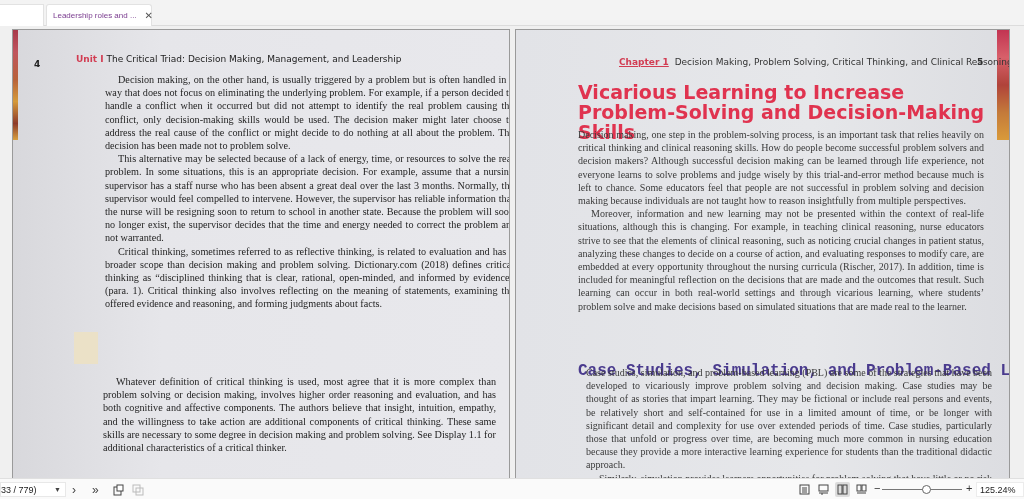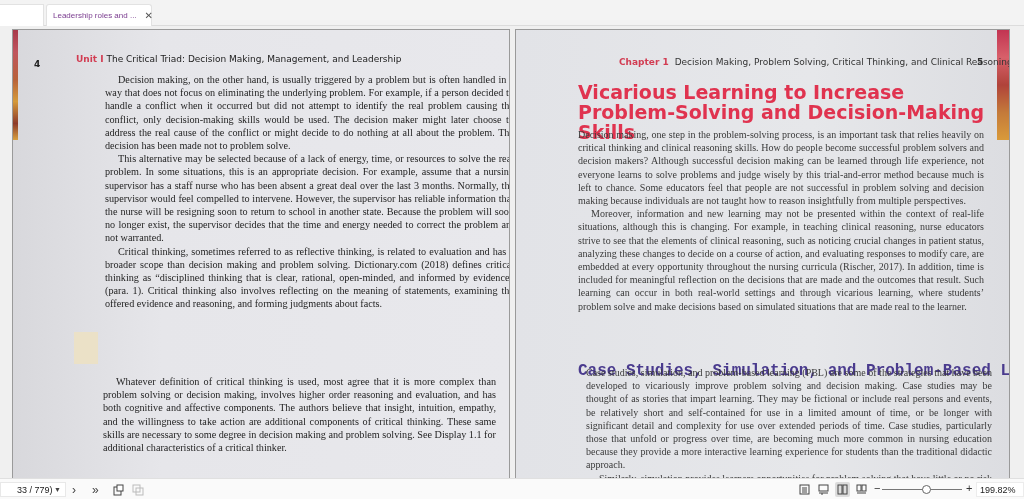--- a/index.html
+++ b/index.html
@@ -32,34 +32,34 @@
   .pl-body { position: absolute; left: 92px; top: 43px; width: 409px; font-size: 10.2px; line-height: 13.2px; color: #1e1e1e; text-align: justify; }
   .pl-body p { text-indent: 13px; }
   .callout { position: absolute; left: 61px; top: 302px; width: 360px; height: 32px; }
   .callout-bar { position: absolute; left: 0; top: 0; width: 24px; height: 32px; background: #efe2bd; opacity: .75; }
   .callout-text { position: absolute; left: 26px; top: 4px; width: 340px; font-size: 8px; line-height: 12px; color: #d33f55; font-weight: bold; }
   .pl-body2 { position: absolute; left: 74px; top: 345px; width: 409px; font-size: 10.2px; line-height: 13.2px; color: #1e1e1e; text-align: justify; }
   .pl-body2 p { text-indent: 13px; margin-left: 16px; }
 
   
   .pr-header { position: absolute; left: 103px; top: 27px; font-size: 9px; color: #333; white-space: nowrap; }
-  .pr-header .chap { color: #d23c52; font-weight: bold; margin-right: 3px; }
+  .pr-header .chap { color: #d23c52; font-weight: bold; margin-right: 3px; text-decoration: underline; }
   .pr-num { position: absolute; left: 461px; top: 27px; font-size: 9px; font-weight: bold; color: #333; }
   .pr-title { position: absolute; left: 62px; top: 52px; width: 410px; font-size: 19px; line-height: 20px; font-weight: bold; color: #e0334f; }
   .pr-body { position: absolute; left: 62px; top: 98px; width: 406px; font-size: 10px; line-height: 13.2px; color: #3a3a3a; text-align: justify; }
   .pr-body p { text-indent: 13px; }
   .pr-body p.noindent { text-indent: 0; }
   .pr-sub { position: absolute; left: 62px; top: 332px; font-size: 16px; font-weight: bold; color: #4a3b8e; white-space: nowrap; font-family: Liberation Mono, monospace; }
   .pr-body2 { position: absolute; left: 70px; top: 336px; width: 406px; font-size: 10px; line-height: 13.2px; color: #3a3a3a; text-align: justify; }
   .pr-body2 p { text-indent: 13px; }
   .pr-body2 p.noindent { text-indent: 0; }
 
   
   .statusbar { position: absolute; left: 0; top: 478px; width: 1024px; height: 21px; background: #fafafa; border-top: 1px solid #e0e0e0; display: flex; align-items: center; font-size: 9px; color: #222; }
-  .page-box { position: absolute; left: 0; top: 3px; width: 66px; height: 15px; background: #fff; border: 1px solid #e8e8e8; display: flex; align-items: center; padding-left: 16px; font-size: 9px; }
+  .page-box { position: absolute; left: 0; top: 3px; width: 66px; height: 15px; background: #fff; border: 1px solid #e8e8e8; display: flex; align-items: center; padding-left: 0; font-size: 9px; }
   .page-box .dd { position: absolute; right: 4px; font-size: 7px; color: #444; }
   .sb-icon { position: absolute; top: 3px; height: 15px; display: flex; align-items: center; justify-content: center; font-size: 12px; color: #444; cursor: pointer; }
   .view-icon { position: absolute; top: 3px; width: 15px; height: 15px; display: flex; align-items: center; justify-content: center; cursor: pointer; }
   .view-icon.active { background: #dcdcdc; border-radius: 2px; }
   .slider-track { position: absolute; left: 882px; top: 10px; width: 80px; height: 1px; background: #777; }
   .slider-thumb { position: absolute; left: 922px; top: 6px; width: 9px; height: 9px; border-radius: 50%; background: #fff; border: 1px solid #666; cursor: pointer; }
   .zoom-minus { position: absolute; left: 874px; top: 3px; font-size: 11px; color: #333; cursor: pointer; }
   .zoom-plus { position: absolute; left: 966px; top: 3px; font-size: 11px; color: #333; cursor: pointer; }
   .zoom-val { position: absolute; left: 976px; top: 3px; width: 48px; height: 15px; background: #fff; border: 1px solid #ececec; display: flex; align-items: center; padding-left: 3px; font-size: 9px; color: #222; }
 </style>
@@ -163,15 +163,15 @@
         <rect x="6" y="1" width="4" height="6" fill="none" stroke="#444"></rect>
         <line x1="1" y1="9" x2="10" y2="9" stroke="#444"></line>
       </svg>
   </div>
 
   <span class="zoom-minus">−</span>
   <div class="slider-track"></div>
   <div class="slider-thumb"></div>
   <span class="zoom-plus">+</span>
   <div class="zoom-val">
-    <span>199.82%</span>
+    <span>125.24%</span>
   </div>
 </div>
 
 </body></html>

